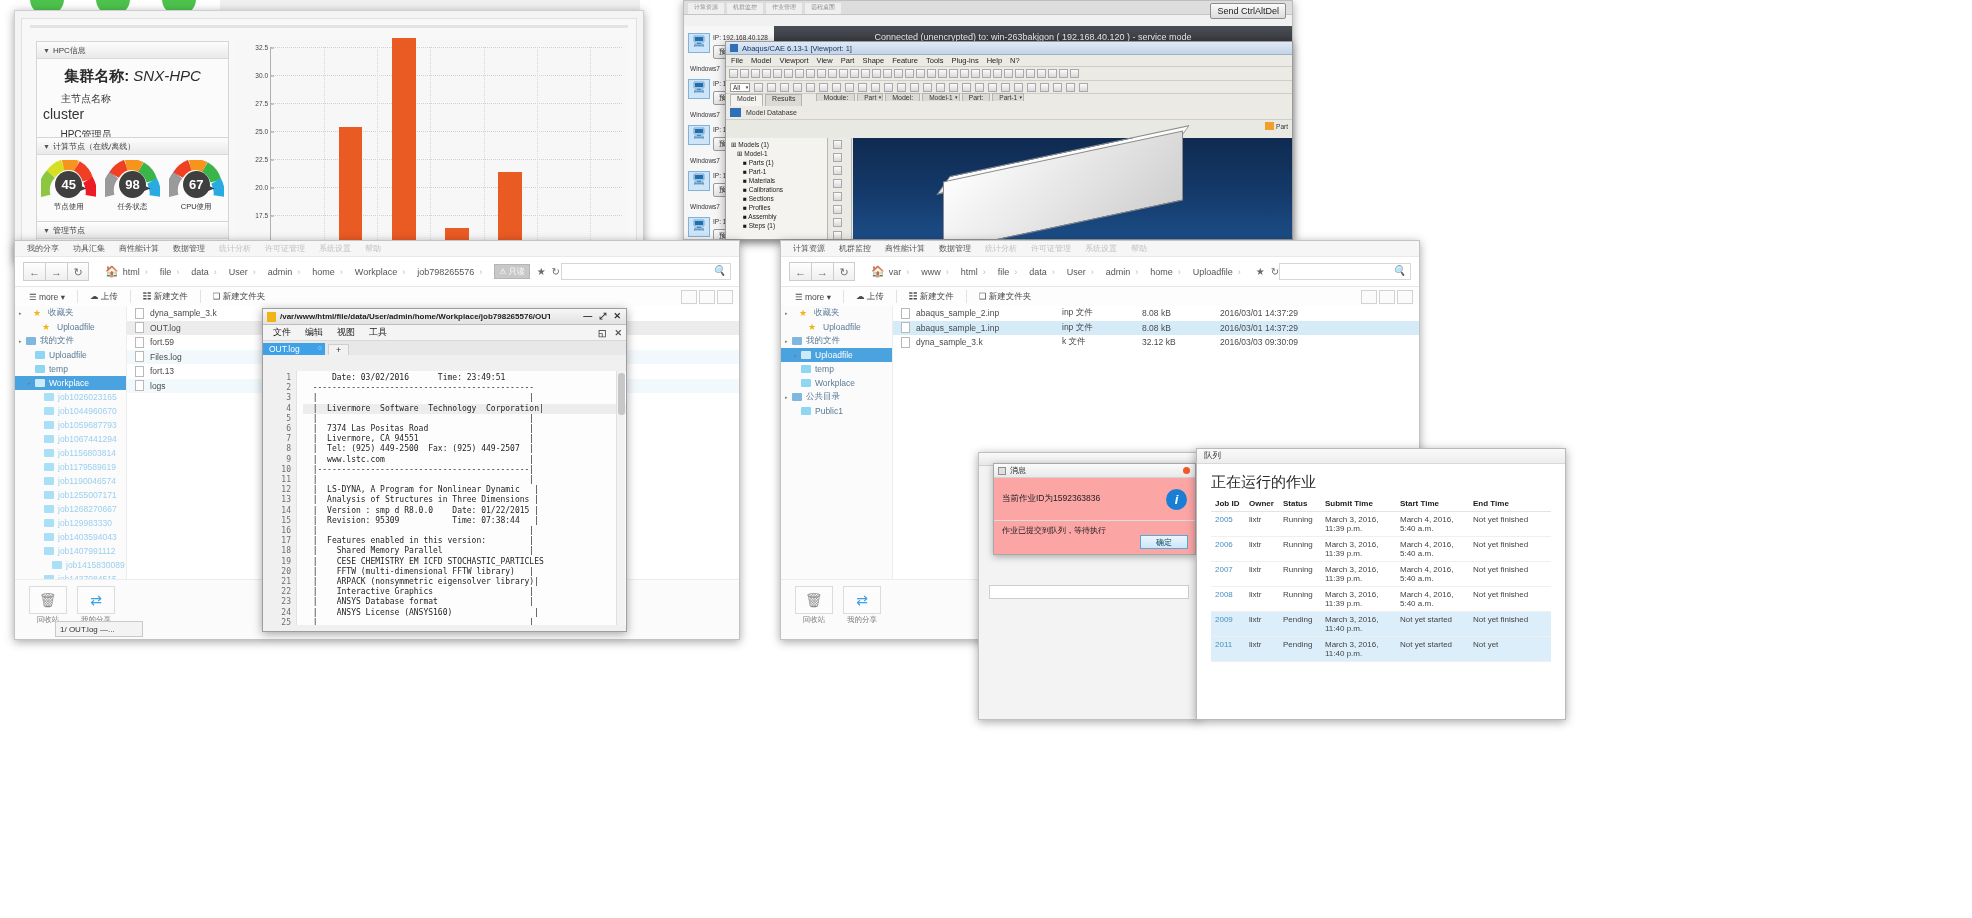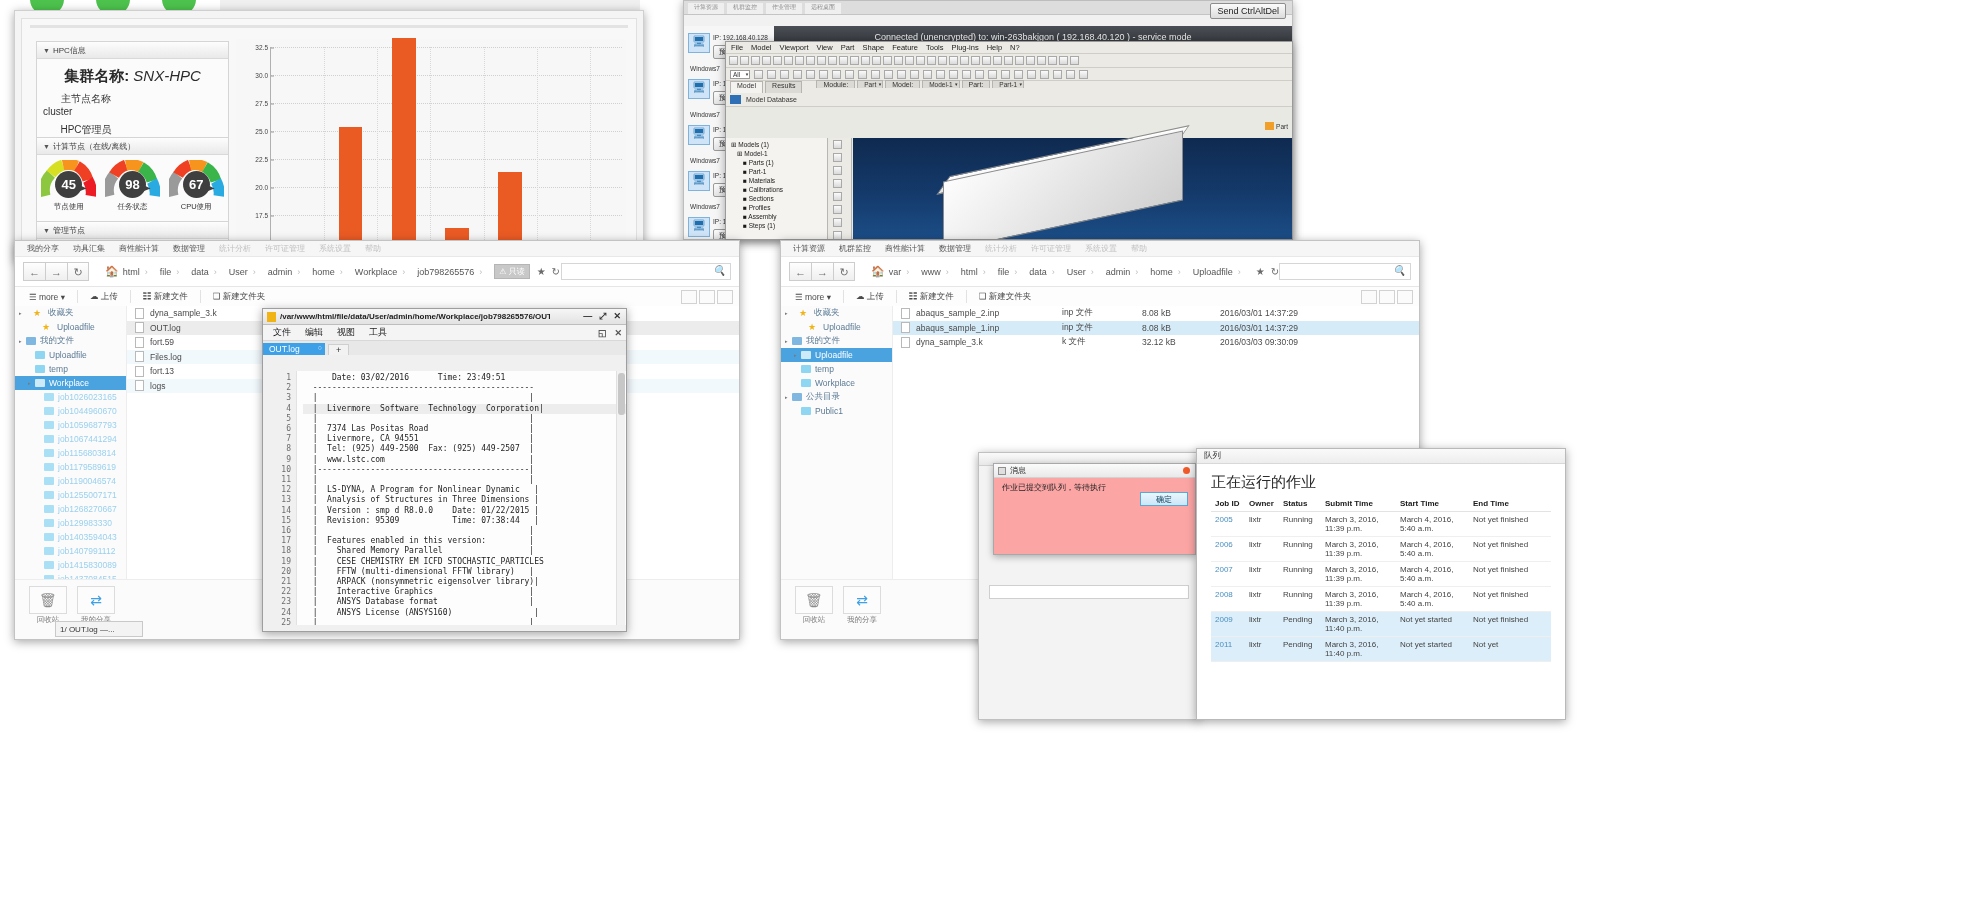--- a/index.html
+++ b/index.html
@@ -25,21 +25,21 @@
     height:17px; line-height:17px; padding-left:6px; font-size:8px; color:#3b3b3b;
     background:linear-gradient(#fdfdfd,#e9e9e9); border-bottom:1px solid #d9d9d9;
   }
   .panel .ph .caret { color:#555; font-size:7px; margin-right:3px; }
   #p-info { left:14px; top:22px; width:193px; height:98px; }
   #p-info .body { padding:8px 6px; }
   .cname { font-size:15px; color:#2b2b2b; text-align:center; font-weight:bold; }
   .cname em { font-style:italic; font-weight:normal; font-family:"Liberation Sans",sans-serif; }
   .kv { display:flex; margin-top:6px; font-size:10px;flex-direction:column; }
   .kv .k { width:86px; text-align:center; color:#333; }
-  .kv .v { color:#333; font-size:10px; }
+  .kv .v { color:#333; font-size:14px; }
 
   #p-nodes { left:14px; top:118px; width:193px; height:86px; }
   .gauges { display:flex; justify-content:space-around; padding-top:5px; }
   .gauge { width:55px; text-align:center; }
   .gwrap { position:relative; width:55px; height:40px; }
   .glabel { font-size:7.5px; color:#333; margin-top:2px; }
   .gnum {
     position:absolute; left:14px; top:11px; width:27px; height:27px; border-radius:50%;
     background:#3f3f3f; color:#fff; font-size:13px; font-weight:bold; line-height:27px; text-align:center;
   }
@@ -427,20 +427,24 @@
         </div>
       </div>
     </div>
   <div class="bluebar">
     <span>Connected (unencrypted) to: win-263bakjgon ( 192.168.40.120 ) - service mode</span>
   </div>
   <div class="sendkeys">Send CtrlAltDel</div>
 </div>
 
 <div class="win" id="abq">
+  <div class="title">
+    <span style="display:inline-block;width:8px;height:8px;background:#2f6fb5;margin-right:4px;"></span>
+    <span>Abaqus/CAE 6.13-1 [Viewport: 1]</span>
+  </div>
   <div class="menubar" id="abqmenus">
       <span>File</span>
       <span>Model</span>
       <span>Viewport</span>
       <span>View</span>
       <span>Part</span>
       <span>Shape</span>
       <span>Feature</span>
       <span>Tools</span>
       <span>Plug-ins</span>
@@ -695,21 +699,21 @@
       <div class="tnode j" style="padding-left: 22px;">
         <span class="arw"></span>
         <span class="fico"></span>
         <span>job1403594043</span>
       </div>
       <div class="tnode j" style="padding-left: 22px;">
         <span class="arw"></span>
         <span class="fico"></span>
         <span>job1407991112</span>
       </div>
-      <div class="tnode j" style="padding-left: 22px;">
+      <div class="tnode j" style="padding-left: 30px;">
         <span class="arw"></span>
         <span class="fico"></span>
         <span>job1415830089</span>
       </div>
       <div class="tnode j" style="padding-left: 22px;">
         <span class="arw"></span>
         <span class="fico"></span>
         <span>job1437084515</span>
       </div>
     </div>
@@ -954,20 +958,24 @@
 
 <div class="win" id="msgwin">
   <div class="mtitle"></div>
   <div class="mfield"></div>
 </div>
 <div class="win" id="dlg">
   <div class="dt">
     <span class="i"></span>
     <span>消息</span>
     <span class="close"></span>
+  </div>
+  <div class="dbody">
+    <span class="txt">当前作业ID为1592363836</span>
+    <span class="infoc">i</span>
   </div>
   <div class="dfoot">
     <span class="sub">作业已提交到队列，等待执行</span>
     <span class="ok">确定</span>
   </div>
 </div>
 
 <div class="win" id="queue">
   <div class="qt">
       <span>队列</span>

